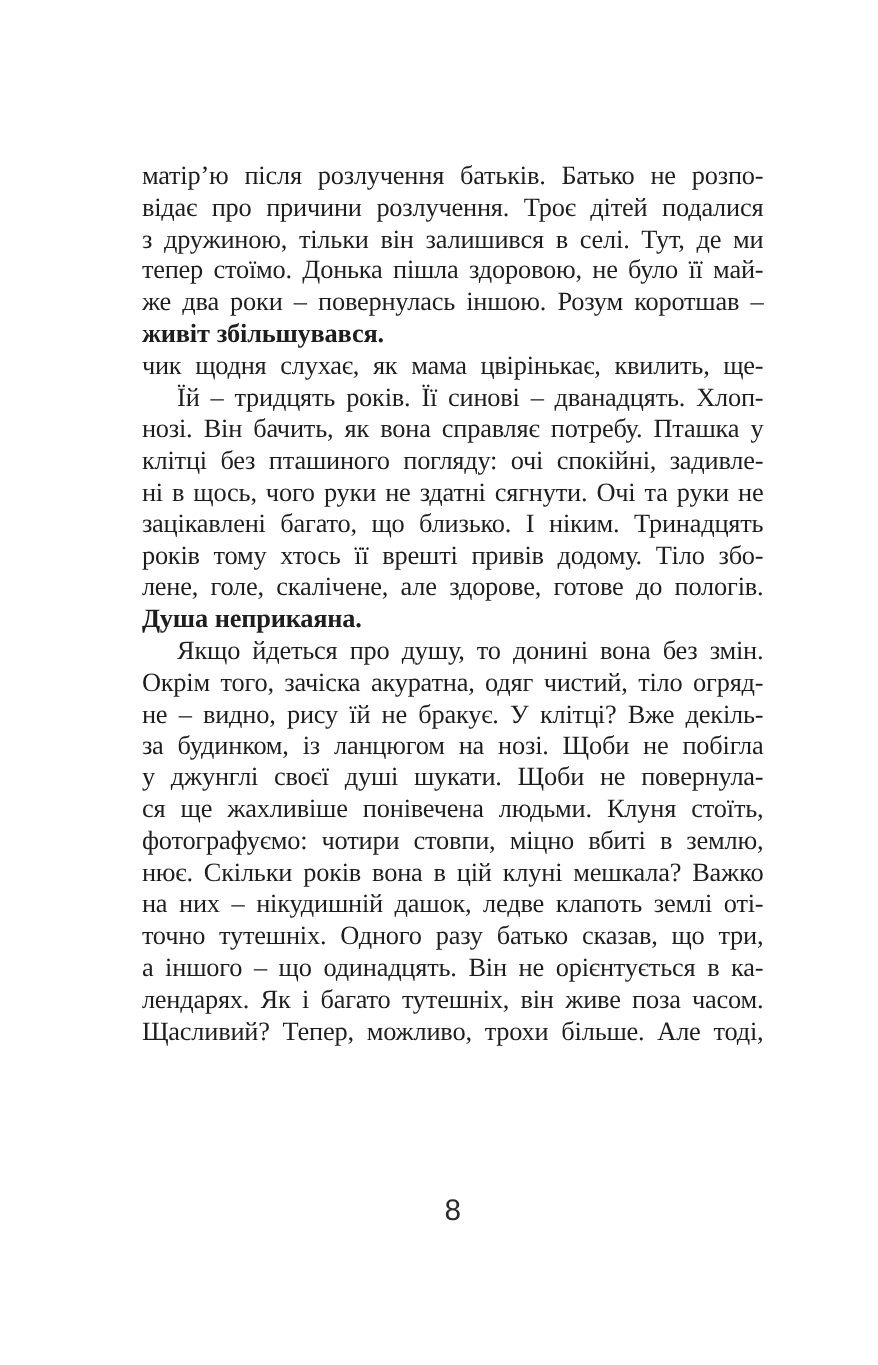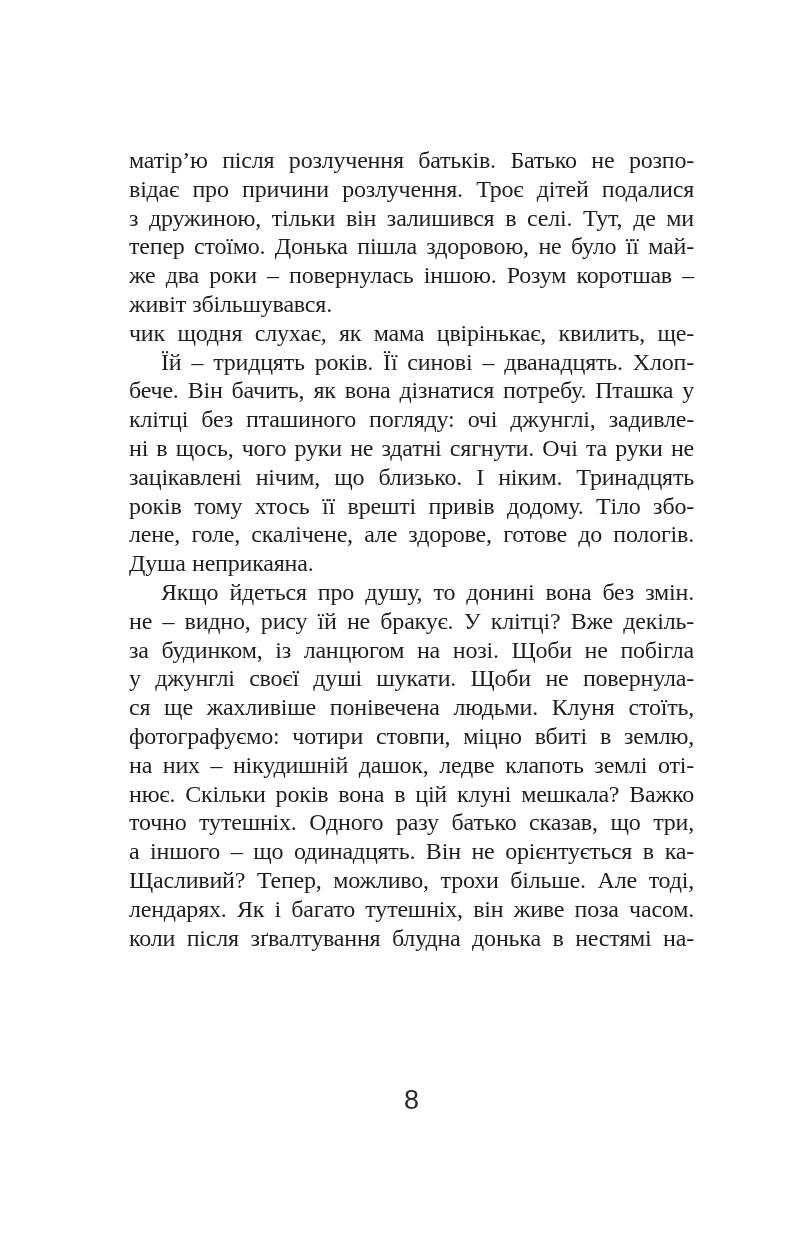--- a/index.html
+++ b/index.html
@@ -30,20 +30,21 @@
     letter-spacing: -0.2px;
     word-spacing: 0.5px;
   }
   .line {
     text-align: justify;
     text-align-last: justify;
     white-space: normal;
   }
   .line.para-end {
     text-align-last: left;
+    font-weight: bold;
   }
   .line.indent {
     text-indent: 32px;
   }
   .page-number {
     position: absolute;
     left: 129px;
     top: 1086px;
     width: 565px;
     text-align: center;
@@ -60,35 +61,35 @@
 <div class="page">
   <div class="text-block">
       <div class="line">матір’ю після розлучення батьків. Батько не розпо-</div>
       <div class="line">відає про причини розлучення. Троє дітей подалися</div>
       <div class="line">з дружиною, тільки він залишився в селі. Тут, де ми</div>
       <div class="line">тепер стоїмо. Донька пішла здоровою, не було її май-</div>
       <div class="line">же два роки – повернулась іншою. Розум коротшав –</div>
       <div class="line para-end">живіт збільшувався.</div>
       <div class="line">чик щодня слухає, як мама цвірінькає, квилить, ще-</div>
       <div class="line indent">Їй – тридцять років. Її синові – дванадцять. Хлоп-</div>
-      <div class="line">бече. Він бачить, як вона дізнатися потребу. Пташка у</div>
-      <div class="line">клітці без пташиного погляду: очі джунглі, задивле-</div>
+      <div class="line">нозі. Він бачить, як вона справляє потребу. Пташка у</div>
+      <div class="line">клітці без пташиного погляду: очі спокійні, задивле-</div>
       <div class="line">ні в щось, чого руки не здатні сягнути. Очі та руки не</div>
-      <div class="line">зацікавлені нічим, що близько. І ніким. Тринадцять</div>
+      <div class="line">зацікавлені багато, що близько. І ніким. Тринадцять</div>
       <div class="line">років тому хтось її врешті привів додому. Тіло збо-</div>
       <div class="line">лене, голе, скалічене, але здорове, готове до пологів.</div>
       <div class="line para-end">Душа неприкаяна.</div>
       <div class="line indent">Якщо йдеться про душу, то донині вона без змін.</div>
+      <div class="line">Окрім того, зачіска акуратна, одяг чистий, тіло огряд-</div>
       <div class="line">не – видно, рису їй не бракує. У клітці? Вже декіль-</div>
       <div class="line">за будинком, із ланцюгом на нозі. Щоби не побігла</div>
       <div class="line">у джунглі своєї душі шукати. Щоби не повернула-</div>
       <div class="line">ся ще жахливіше понівечена людьми. Клуня стоїть,</div>
       <div class="line">фотографуємо: чотири стовпи, міцно вбиті в землю,</div>
+      <div class="line">нює. Скільки років вона в цій клуні мешкала? Важко</div>
       <div class="line">на них – нікудишній дашок, ледве клапоть землі оті-</div>
-      <div class="line">нює. Скільки років вона в цій клуні мешкала? Важко</div>
       <div class="line">точно тутешніх. Одного разу батько сказав, що три,</div>
       <div class="line">а іншого – що одинадцять. Він не орієнтується в ка-</div>
+      <div class="line">лендарях. Як і багато тутешніх, він живе поза часом.</div>
       <div class="line">Щасливий? Тепер, можливо, трохи більше. Але тоді,</div>
-      <div class="line">лендарях. Як і багато тутешніх, він живе поза часом.</div>
-      <div class="line">коли після зґвалтування блудна донька в нестямі на-</div>
     </div>
   <div class="page-number">8</div>
 </div>
 
 </body></html>

